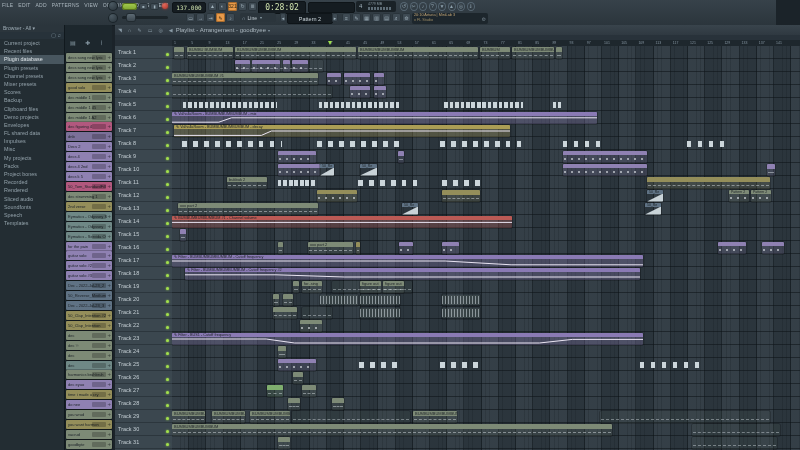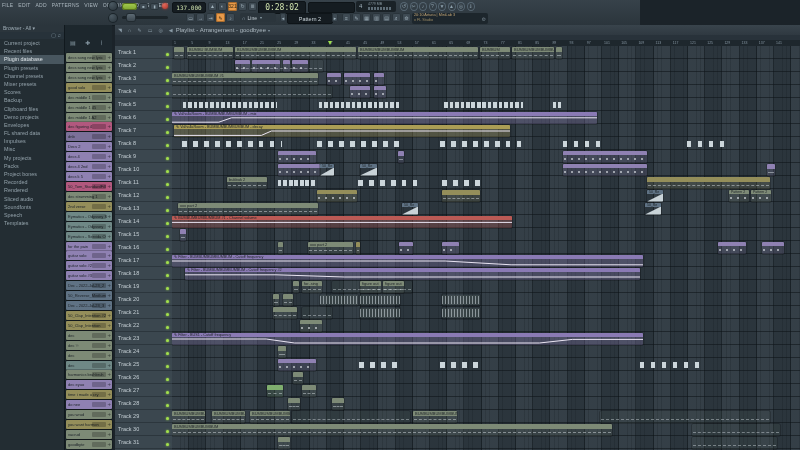--- a/index.html
+++ b/index.html
@@ -1,20 +1,20 @@
 <!DOCTYPE html>
 <html><head>
 <meta charset="utf-8">
 <style>
   html,body{margin:0;padding:0;background:#10161a;}
   #stage{position:relative;width:800px;height:450px;overflow:hidden;background:#1b2329;
          font-family:"Liberation Sans",sans-serif;cursor:default;user-select:none;}
   .abs{position:absolute;}
   
-  #topbar{left:0;top:0;width:640px;height:25px;background:linear-gradient(#37424a,#2b353c);border-bottom:1px solid #141c21;}
+  #topbar{left:0;top:0;width:776px;height:25px;background:linear-gradient(#37424a,#2b353c);border-bottom:1px solid #141c21;}
   #menubar{left:2px;top:2px;height:7px;font-size:5px;letter-spacing:.2px;color:#aab6be;}
   #menubar span{margin-right:5px;}
   .lcd{background:#151c21;border:1px solid #0e1418;border-radius:2px;color:#cfe3ae;
        font-family:"DejaVu Sans Mono",monospace;display:flex;align-items:center;justify-content:center;}
   .i{display:flex;align-items:center;justify-content:center;background:#3e4a53;border-radius:2px;
      color:#9fb0ba;font-size:5px;box-shadow:inset 0 0 0 1px #2a343b;}
   .i.active{background:#e89a4a;color:#34260f;box-shadow:inset 0 0 0 1px #a96a2a;}
   .round{border-radius:50%;background:transparent;box-shadow:inset 0 0 0 1px #566672;color:#8da0ac;}
   .knob{border-radius:50%;background:radial-gradient(circle at 35% 30%,#4b5962,#242e35);box-shadow:inset 0 0 0 1px #1a2328;}
   

